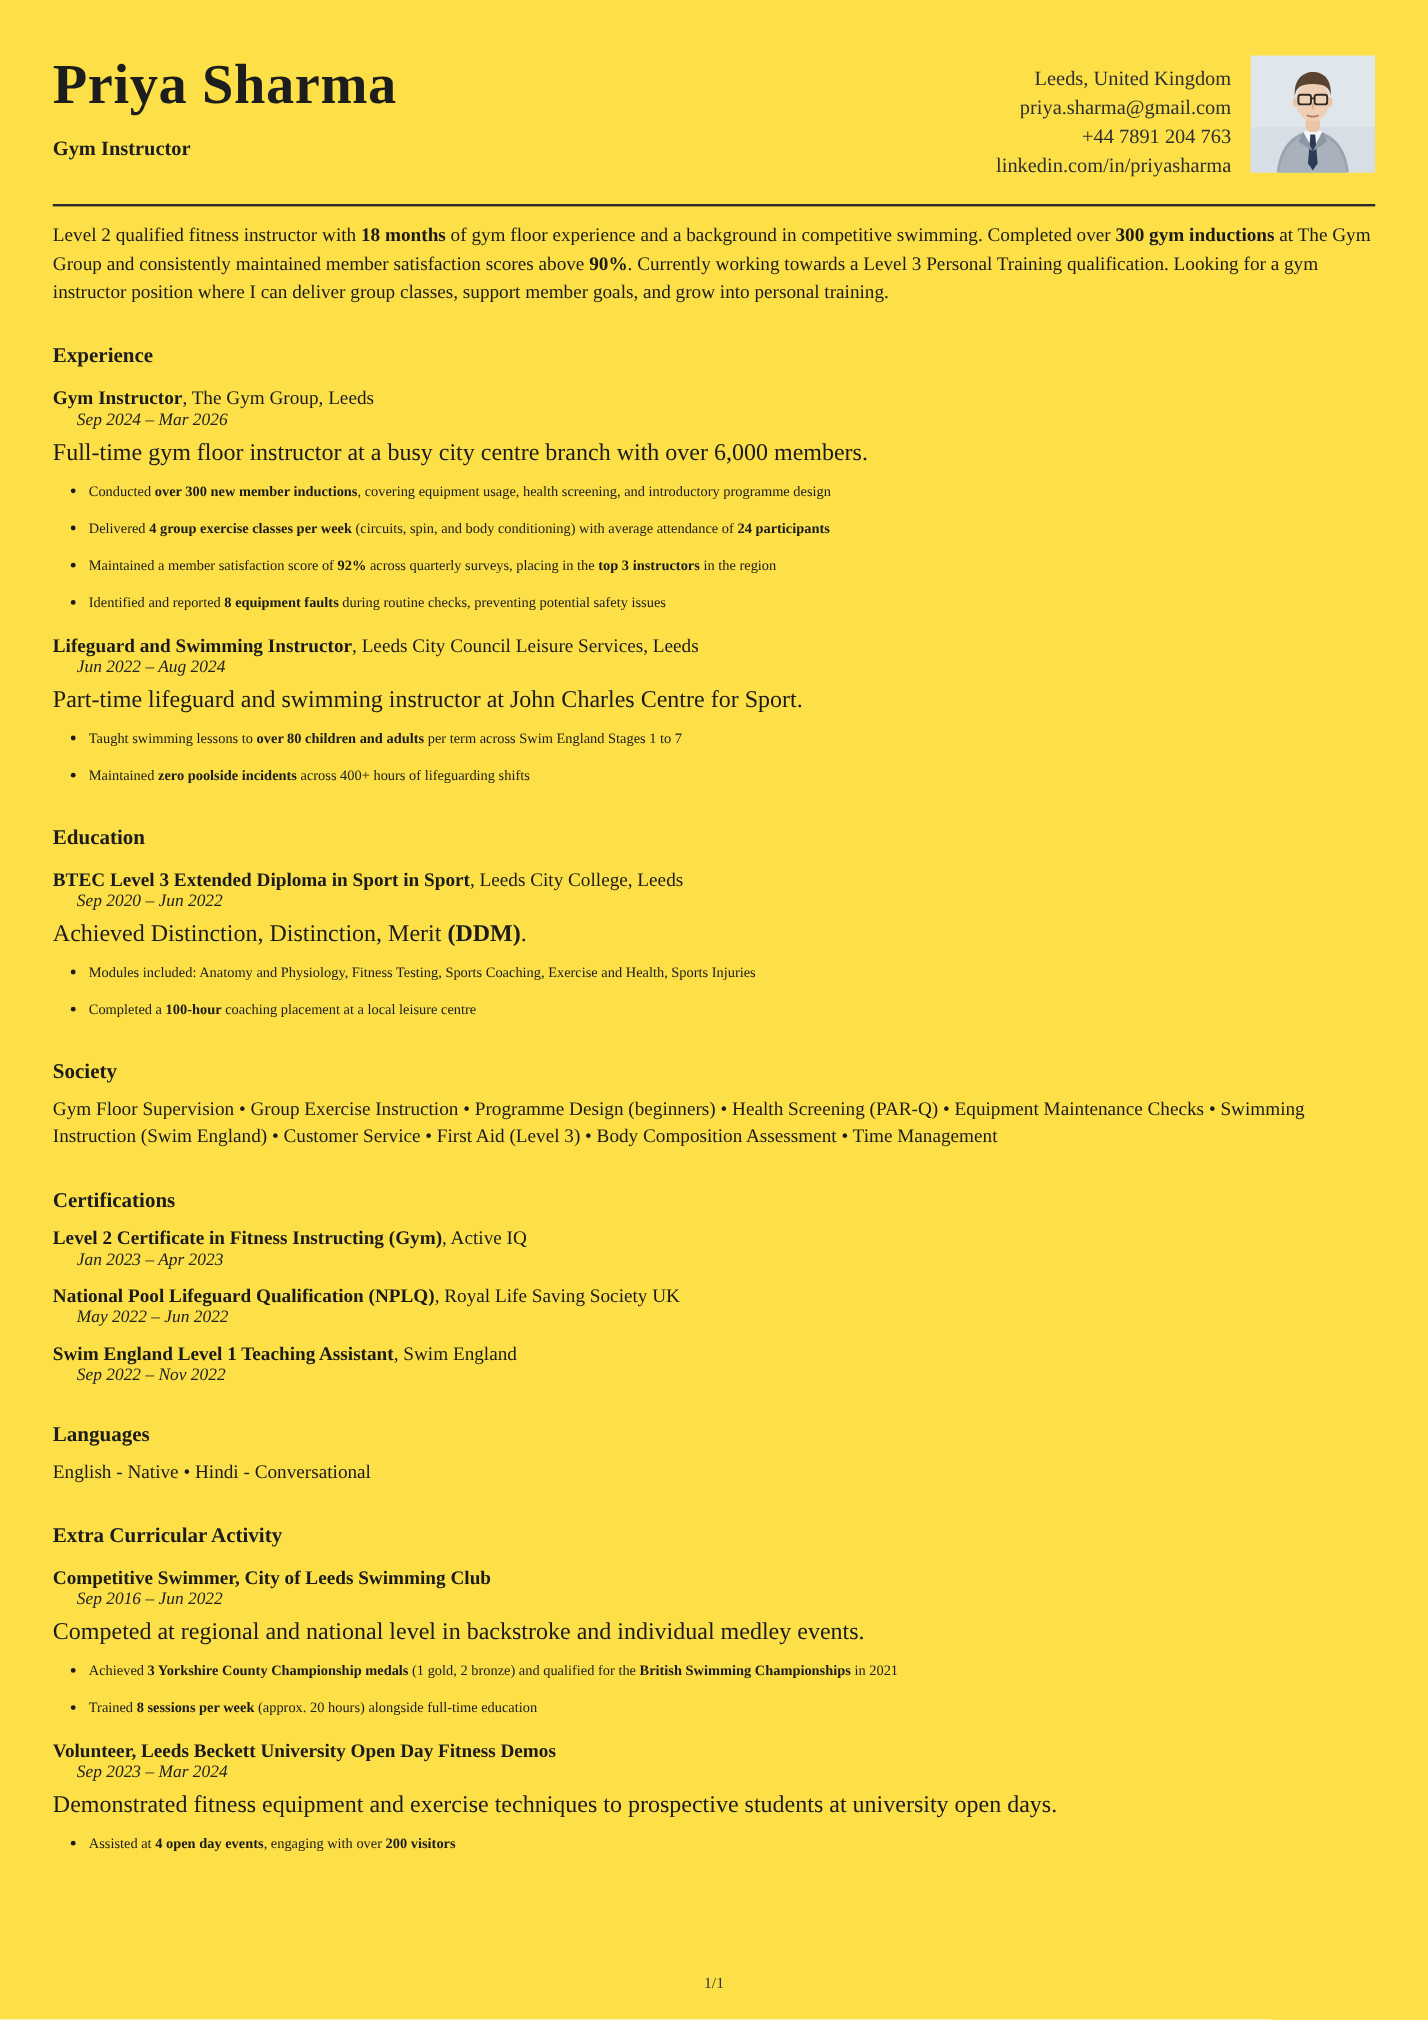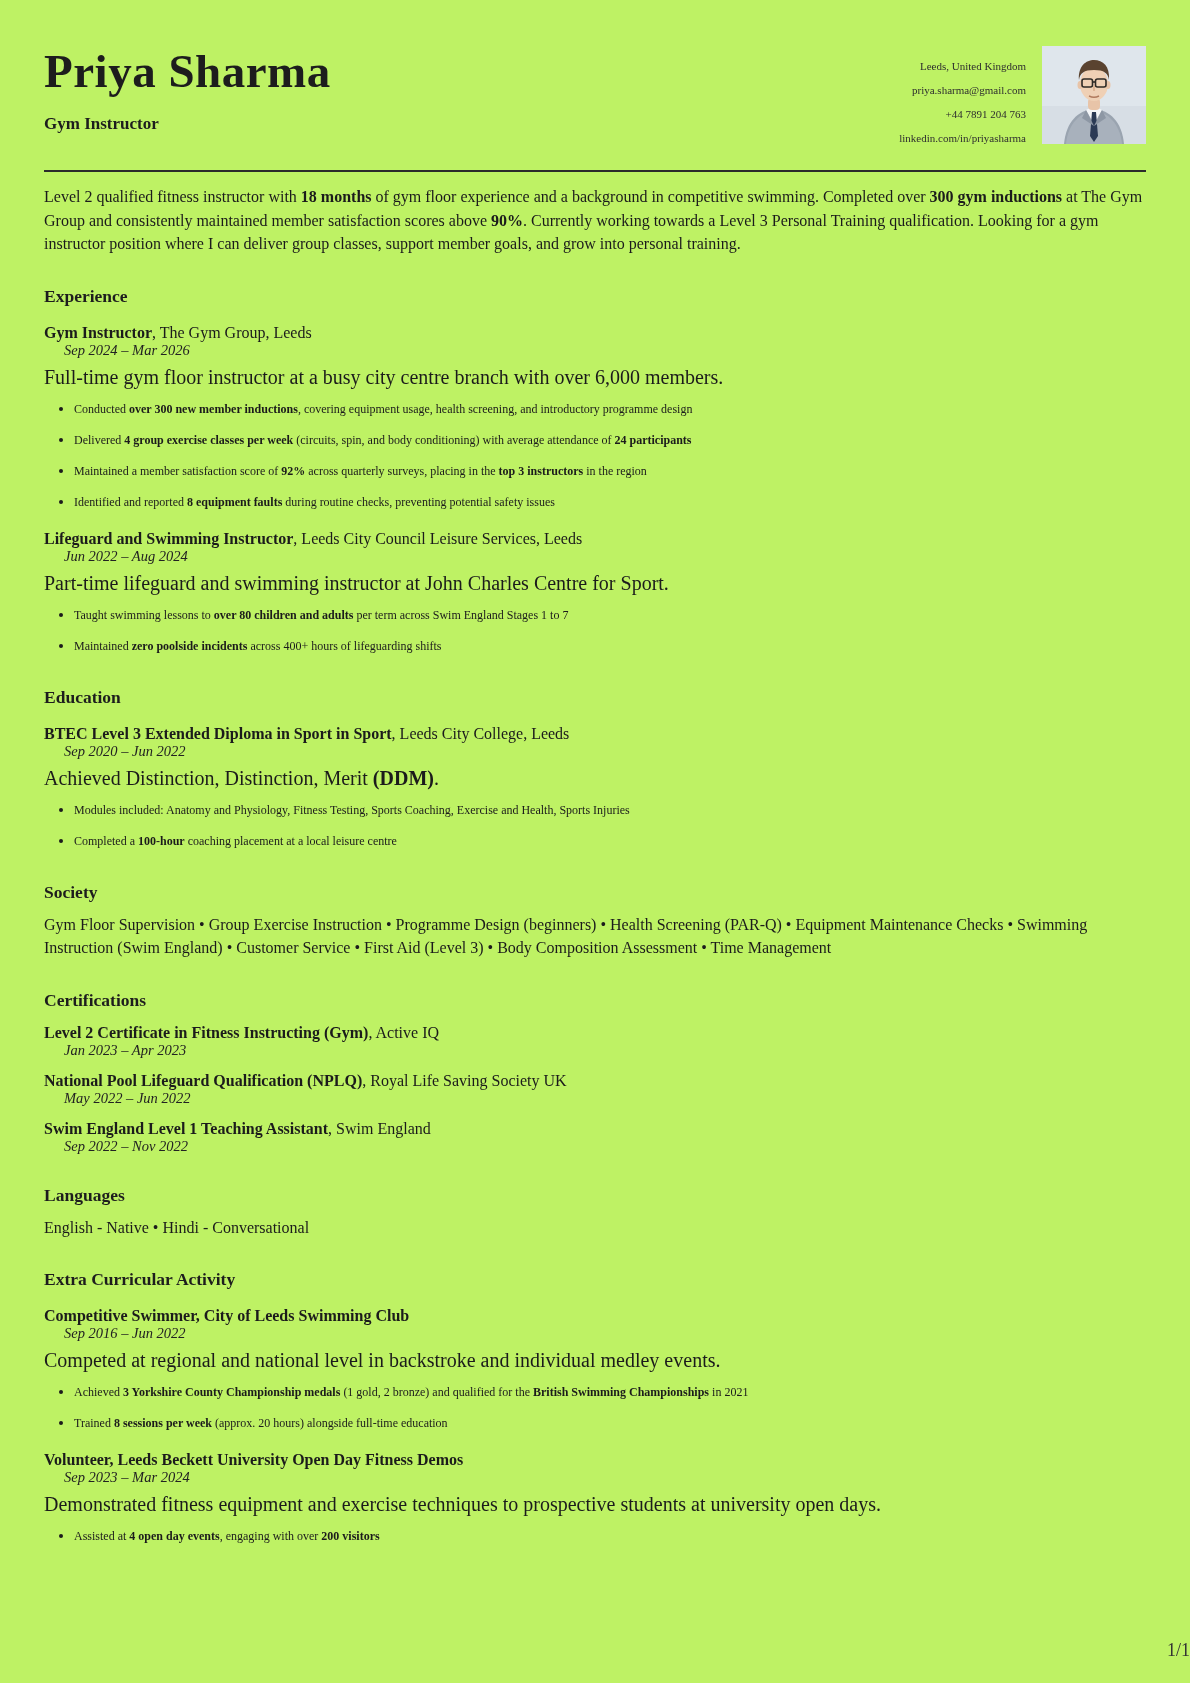--- a/index.html
+++ b/index.html
@@ -1,28 +1,28 @@
 <!DOCTYPE html>
 <html><head>
 <meta charset="utf-8">
 <style>
   * { box-sizing: border-box; }
   html, body { margin: 0; padding: 0; background: #ffffff; }
   .page {
     width: 1190px; height: 1683px; margin: 0 auto; position: relative;
-    background: #bef264; color: #1b1b1b;
+    background: #fde047; color: #1b1b1b;
     font-family: "Liberation Serif", "DejaVu Serif", serif;
     padding: 46px 44px 0 44px; overflow: hidden;
   }
   
   .header { display: flex; justify-content: space-between; align-items: flex-start; }
   .name { font-size: 47px; font-weight: 700; margin: 0; line-height: 1.1; letter-spacing: 0.5px; color: #1d1d1d; }
   .person-title { font-size: 17px; font-weight: 700; margin-top: 16px; color: #1d1d1d; }
   .header-right { display: flex; align-items: flex-start; gap: 16px; }
-  .contact { text-align: right; font-size: 11px; line-height: 24px; color: #2e2e2e; padding-top: 8px; }
+  .contact { text-align: right; font-size: 17px; line-height: 24px; color: #2e2e2e; padding-top: 8px; }
   .photo { width: 104px; height: 98px; flex: 0 0 auto; overflow: hidden; }
   .photo svg { display: block; }
   
   .divider { border: none; border-top: 2.5px solid #2b2b2b; margin: 20px 0 0 0; }
   
   .summary { font-size: 16px; line-height: 23.5px; margin: 13px 0 0 0; }
   
   .section-heading { font-size: 17.5px; font-weight: 700; margin: 30px 0 0 0; color: #1d1d1d; }
   .entry { margin-top: 17px; }
   .entry-header { display: flex; justify-content: space-between; align-items: baseline; flex-direction: column; }
@@ -30,21 +30,21 @@
   .entry-titleline b { font-weight: 700; }
   .entry-date { font-size: 14.5px; font-style: italic; white-space: nowrap; color: #222; padding-left: 20px; }
   .entry-desc { font-size: 20px; line-height: 23px; margin: 7px 0 0 0; }
   .entry ul { margin: 5px 0 0 0; padding: 0 0 0 30px; }
   .entry li { font-size: 12px; line-height: 22px; margin-top: 9px; }
   .entry li::marker { font-size: 13px; }
   .row-entry { margin-top: 13px; }
   .inline-text { font-size: 16px; line-height: 23.5px; margin: 10px 0 0 0; }
   b { font-weight: 700; }
   
-  .footer { position: absolute; left: 0; right: 0; bottom: 22px; text-align: right; font-size: 18px; color: #333; }
+  .footer { position: absolute; left: 0; right: 0; bottom: 22px; text-align: center; font-size: 13px; color: #333; }
 </style>
 </head>
 <body>
 
 <div class="page">
 
   <div class="header">
     <div>
       <h1 class="name">Priya Sharma</h1>
       <div class="person-title">Gym Instructor</div>

